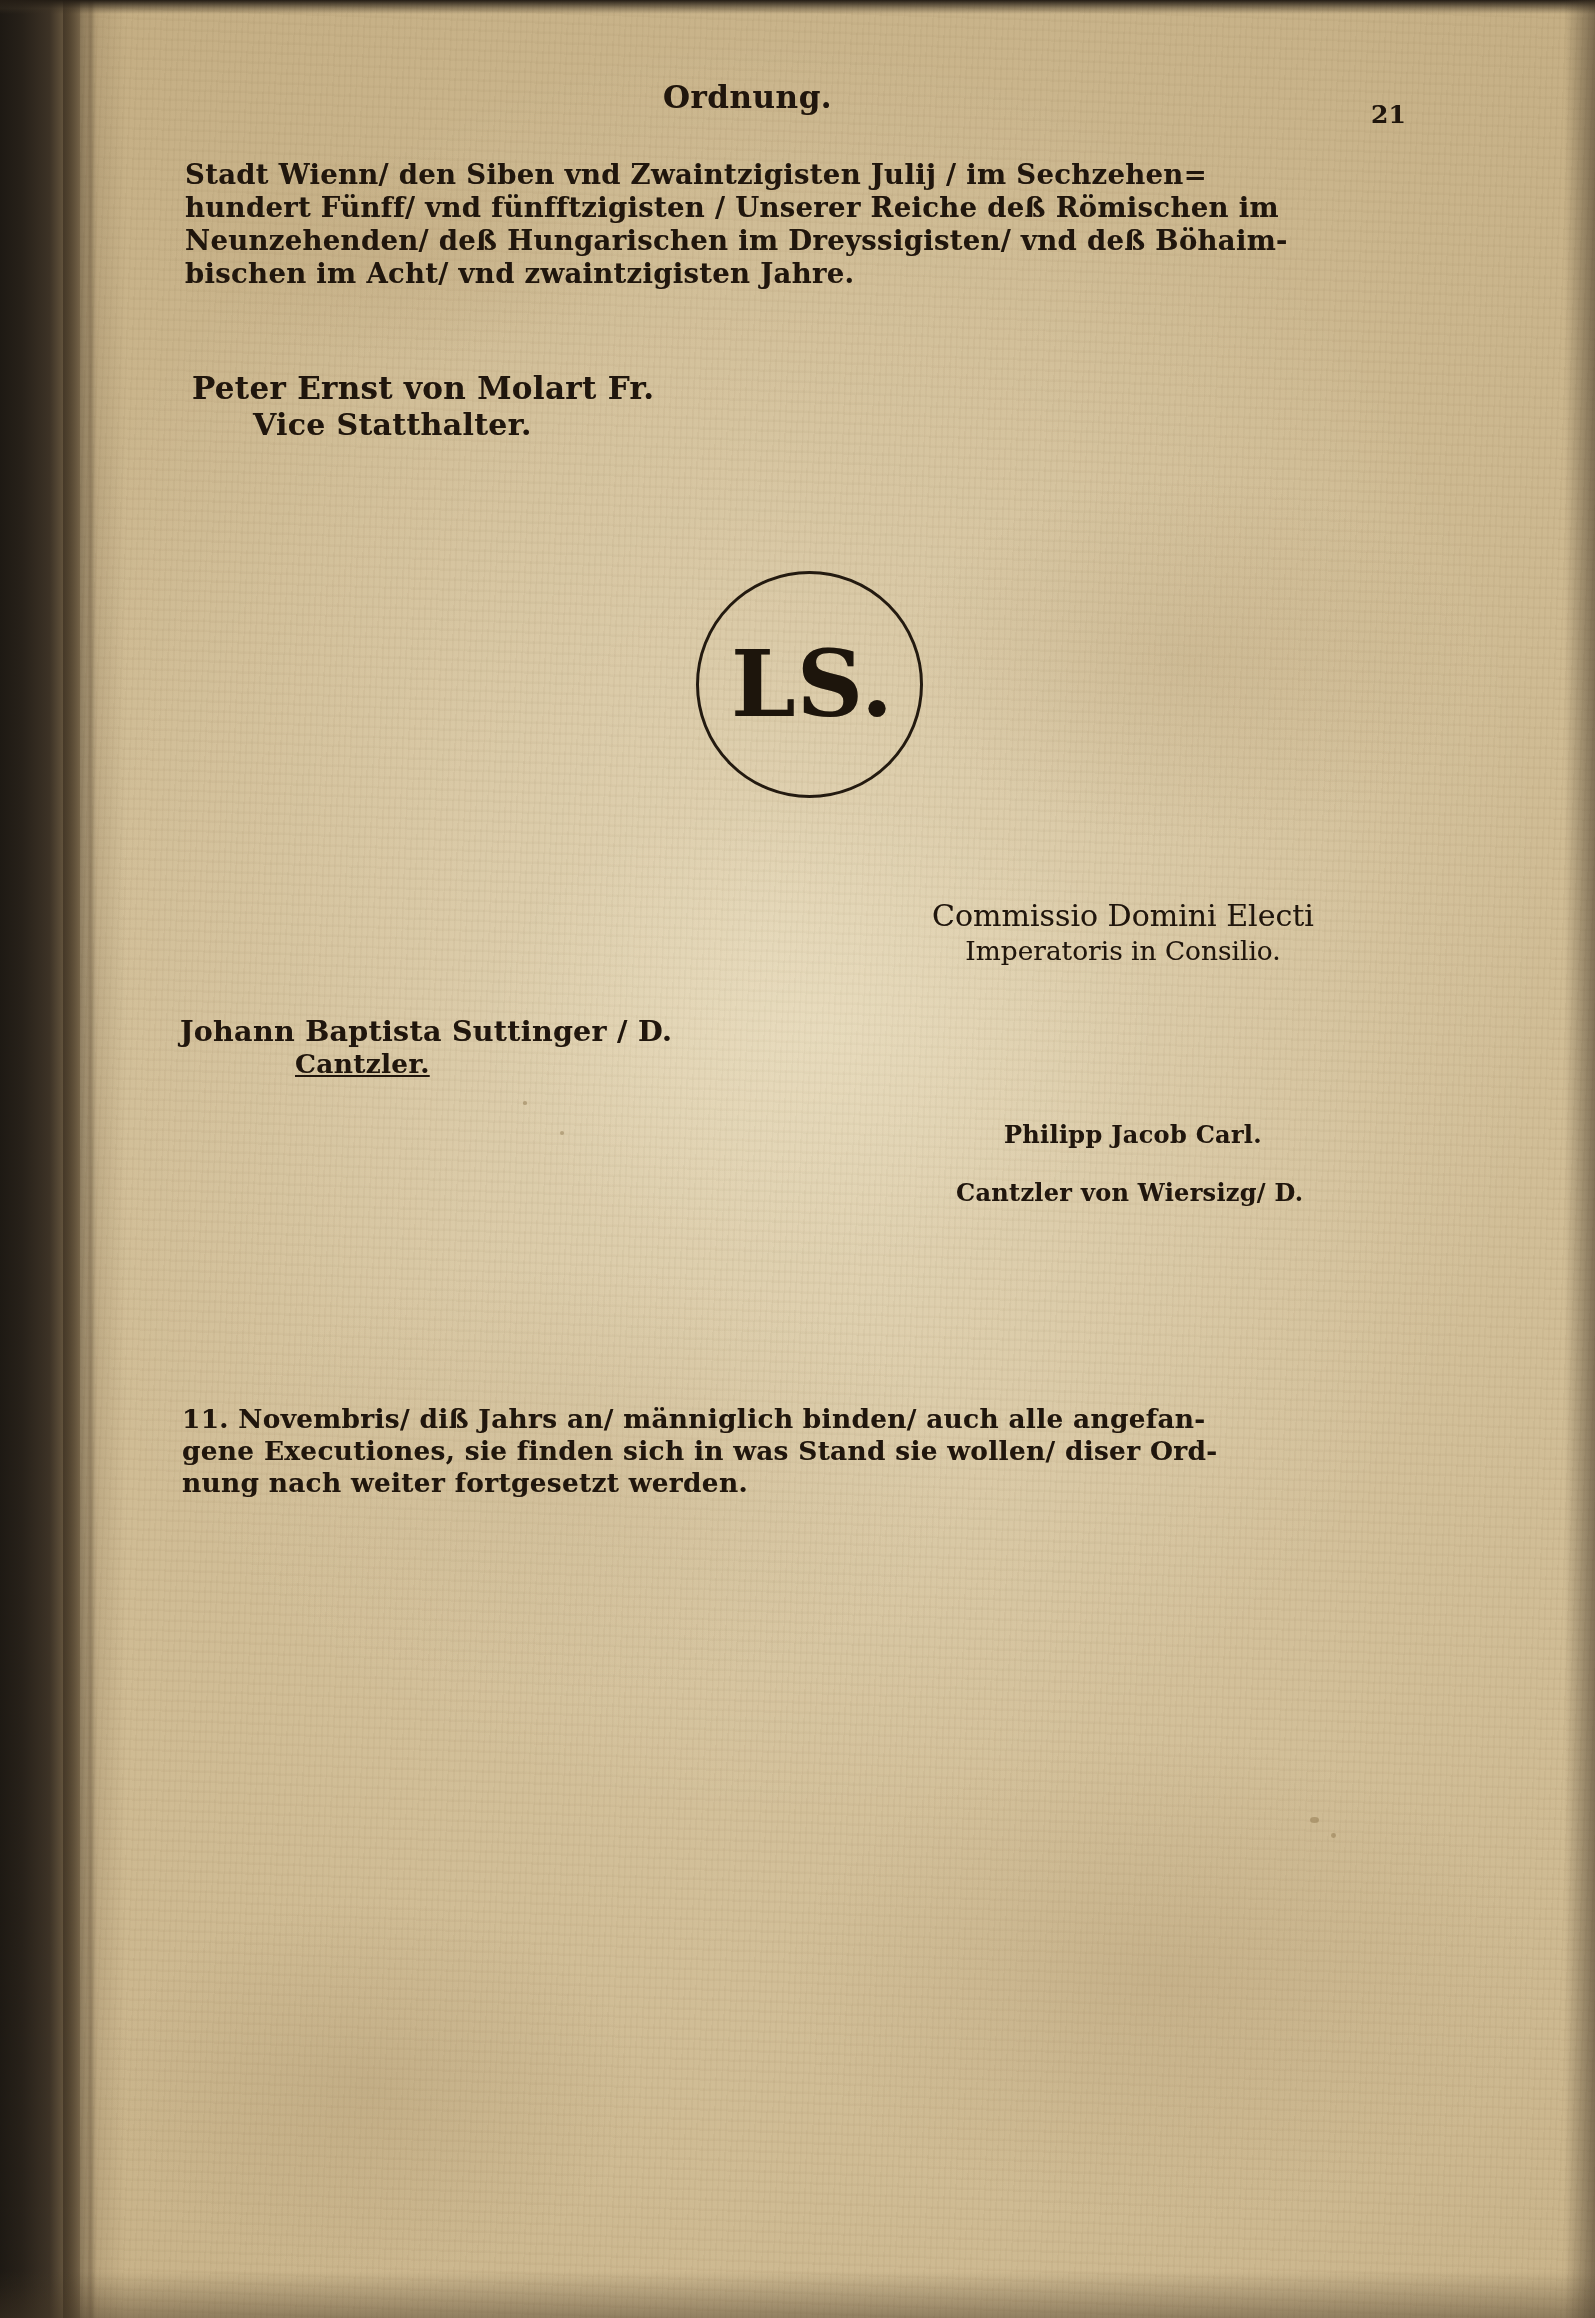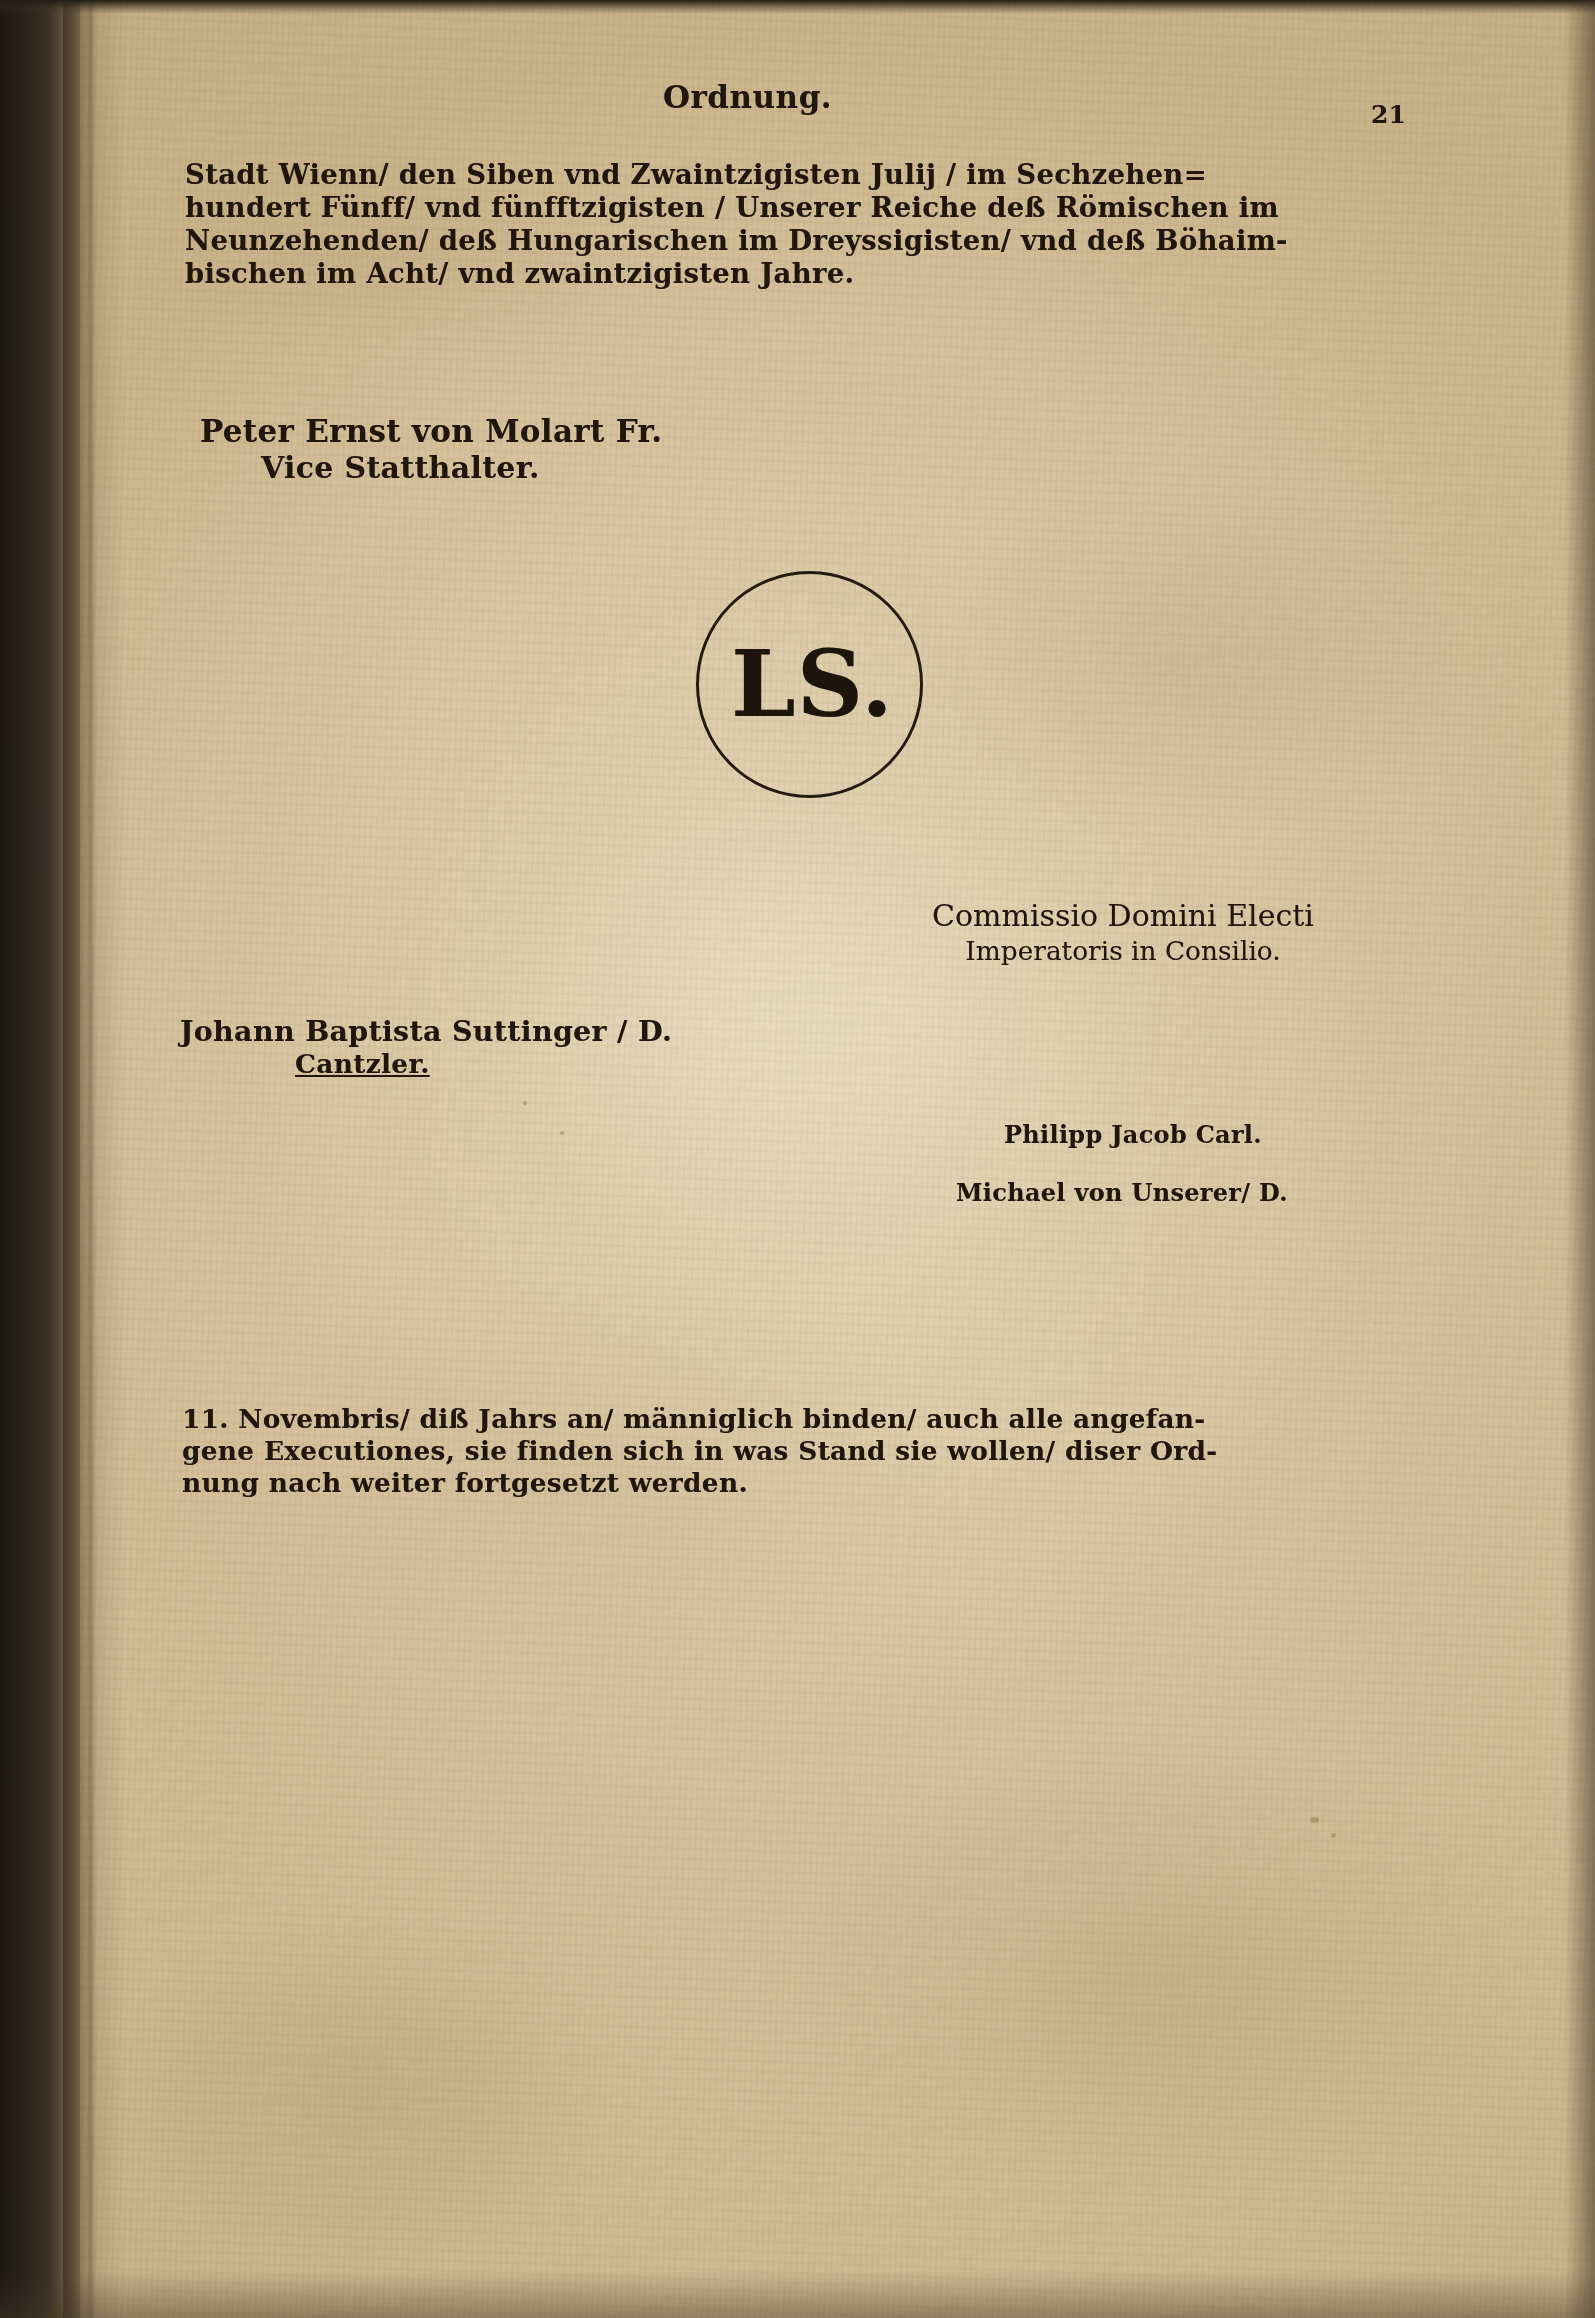--- a/index.html
+++ b/index.html
@@ -118,25 +118,24 @@
     width: 1223px;
     font-size: 27.5px;
     line-height: 1.20;
     font-weight: 700;
     text-align: justify;
   }
   #dateline .ln { display: block; white-space: nowrap; }
 
   
   #sig-molart {
-    left: 200px; top: 370px;
+    left: 192px; top: 370px;
     font-size: 31px;
     font-weight: 700;
     line-height: 1.18;
-    margin-top: 43px;
   }
   #sig-molart .role {
     display: block;
     margin-left: 61px;
     font-size: 30px;
   }
 
   
   #seal {
     position: absolute;
@@ -261,21 +260,21 @@
       <div class="l1">Commissio Domini Electi</div>
       <div class="l2">Imperatoris in Consilio.</div>
     </div>
 
     <div class="blk fraktur" id="sig-suttinger">
       <span>Johann Baptista Suttinger / D.</span>
       <span class="role">Cantzler.</span>
     </div>
 
     <div class="blk fraktur" id="sig-carl">Philipp Jacob Carl.</div>
-    <div class="blk fraktur" id="sig-wiersizg">Michael von Unserer/ D.</div>
+    <div class="blk fraktur" id="sig-wiersizg">Cantzler von Wiersizg/ D.</div>
 
     <div class="blk fraktur" id="nb-note">
       <span class="ln">11. Novembris/ diß Jahrs an/ männiglich binden/ auch alle angefan-</span>
       <span class="ln">gene Executiones, sie finden sich in was Stand sie wollen/ diser Ord-</span>
       <span class="ln">nung nach weiter fortgesetzt werden.</span>
     </div>
 
   </div>
 
   <div id="gutter-dark"></div>

